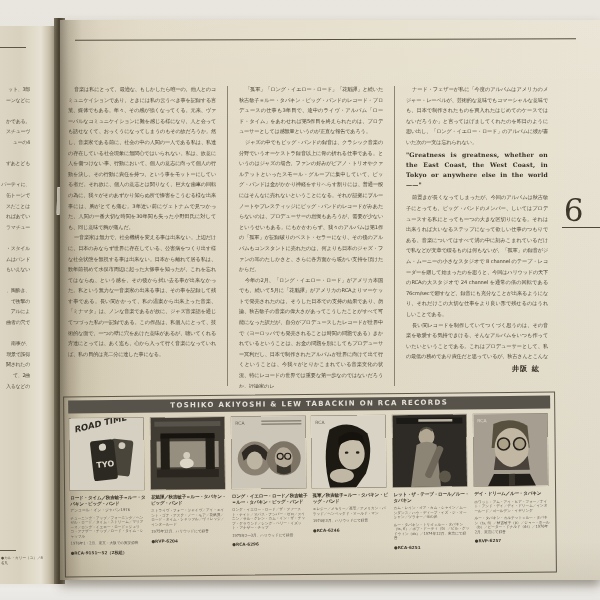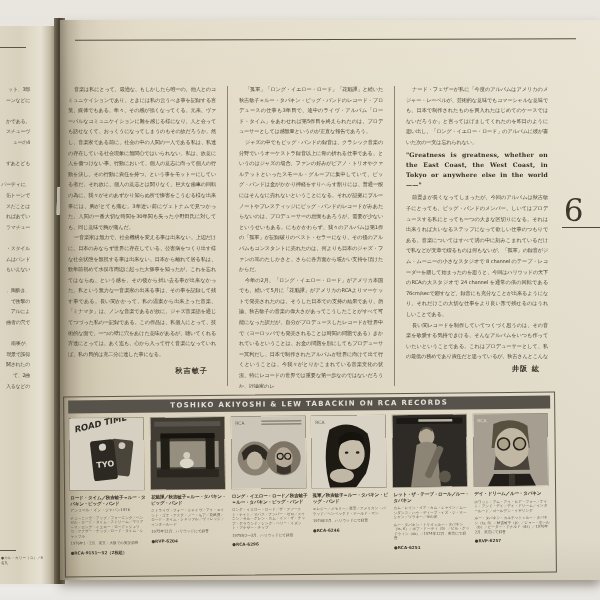--- a/index.html
+++ b/index.html
@@ -118,21 +118,20 @@
 
   <div id="page">
     <div id="top-rule"></div>
 
     <div id="columns">
       <div class="col" id="col-a">
         <div class="coltext">
           <p>音楽は私にとって、最適な、もしかしたら唯一の、他人とのコミュニケイションであり、ときには私の云うべき事を記録する言葉、媒体でもある。年々、その感が強くなってくる。元来、ヴァーバルなコミュニケイションに難を感じる様になり、人と会っても話せなくて、おっくうになってしまうのもその故だろうか。然し、音楽家である前に、社会の中の人間の一人である私は、私達の存在している社会現象に無関心ではいられない。私は、故意に人を傷つけない事、行動において、個人の意志に向って個人の行動を決し、その行動に責任を持つ、という事をモットーにしている者だ。それ故に、個人の意志とは関りなく、巨大な歯車の回転の為に、我々がそのあずかり知らぬ所で惨害をこうむる様な出来事には、胸がとても痛む。3年近い前にヴェトナムで見つかった、人間の一番大切な時間を30年間も失った小野田氏に対しても、同じ意味で胸が痛んだ。</p>
           <p>一音楽家は無力で、社会機構を変える事は出来ない。上辺だけに、日本のみならず世界に存在している、公害病をつくり出す様な社会状態を無視する事は出来ない。日本から離れて居る私は、数年前初めて水俣市周辺に起った大惨事を知ったが、これを忘れてはならぬ、という感を、その後から拭い去る事が出来なかった。私という無力な一音楽家の出来る事は、その事を記録して残す事である。長い間かかって、私の温案から出来上った音楽、「ミナマタ」は、ノンな音楽であるが故に、ジャズ音楽語を通じてつづった私の一記録である。この作品は、私個人にとって、技術的な面で、一つの壁に穴をあけた意味があるが、聴いてくれる方達にとっては、あく迄も、心から入って行く音楽になっていれば、私の目的は充二分に達した事になる。</p>
         </div>
-        <div class="sig">秋吉敏子</div>
       </div>
       <div class="divider"></div>
       <div class="col" id="col-b">
         <div class="coltext">
           <p>「孤軍」「ロング・イエロー・ロード」「花魁譚」と続いた秋吉敏子＝ルー・タバキン・ビッグ・バンドのレコード・プロデュースの仕事も3年目で、途中のライヴ・アルバム「ロード・タイム」をあわせれば第5作目を終えられたのは、プロデューサーとしては感無量というのが正直な報告であろう。</p>
           <p>ジャズの中でもビッグ・バンドの録音は、クラシック音楽の分野でいうオーケストラ録音以上に骨の折れる仕事である。というのはジャズの場合、ファンの好みがピアノ・トリオやクァルテットといったスモール・グループに集中していて、ビッグ・バンドは金がかかり神経をすりへらす割りには、普通一般にはそんなに売れないということになる。それが証拠にブルーノートやプレスティッジにビッグ・バンドのレコードがみあたらないのは、プロデューサーの怠慢もあろうが、需要が少ないというせいもある。にもかかわらず、我々のアルバムは第1作の「孤軍」が記録破りのベスト・セラーになり、その後のアルバムもコンスタントに売れたのは、何よりも日本のジャズ・ファンの耳のたしかさと、さらに各方面から暖かい支持を頂けたからだ。</p>
           <p>今年の2月、「ロング・イエロー・ロード」がアメリカ本国でも、続いて5月に「花魁譚」がアメリカのRCAよりマーケットで発売されたのは、そうした日本での支持の結果であり、勿論、秋吉敏子の音楽の偉大さがあってこうしたことがすべて可能になった訳だが、自分がプロデュースしたレコードが世界中で（ヨーロッパでも発売されることは時間の問題である）きかれているということは、お金の問題を別にしてもプロデューサー冥利だし、日本で制作されたアルバムが世界に向けて出て行くということは、今我々がとりかこまれている音楽文化の状況、特にレコードの世界では重要な第一歩なのではないだろうか。評論家のレ</p>
         </div>
       </div>
       <div class="divider"></div>

